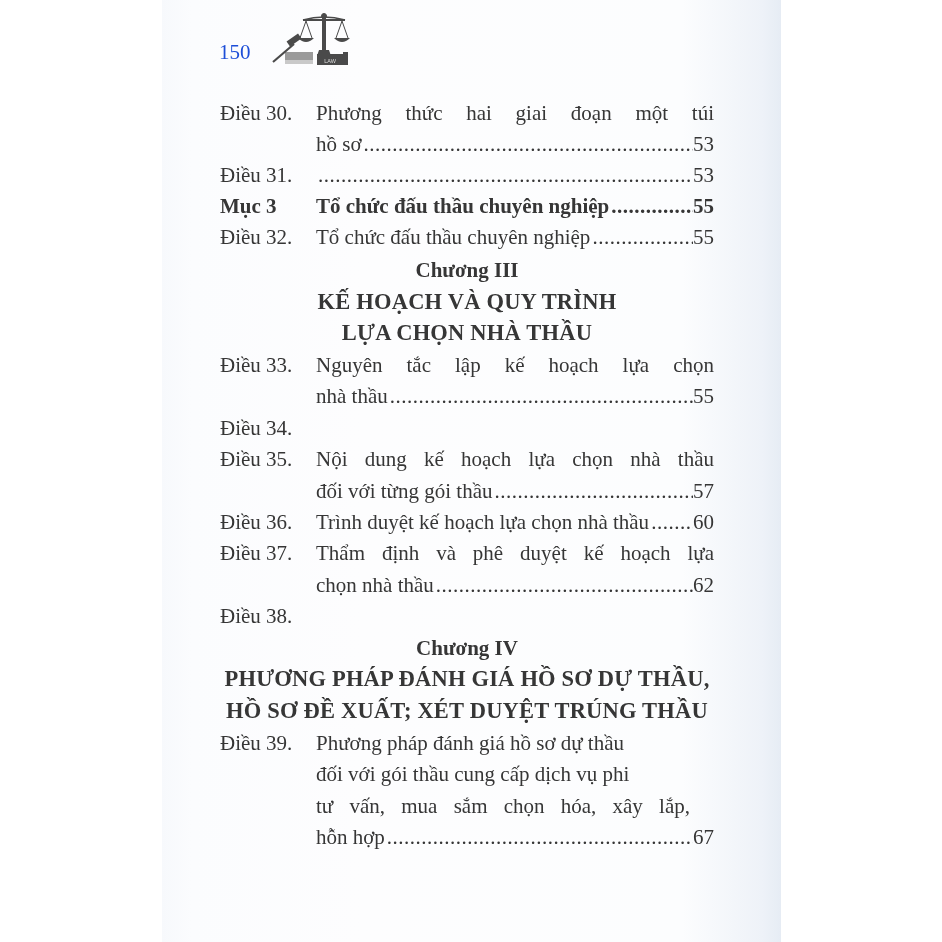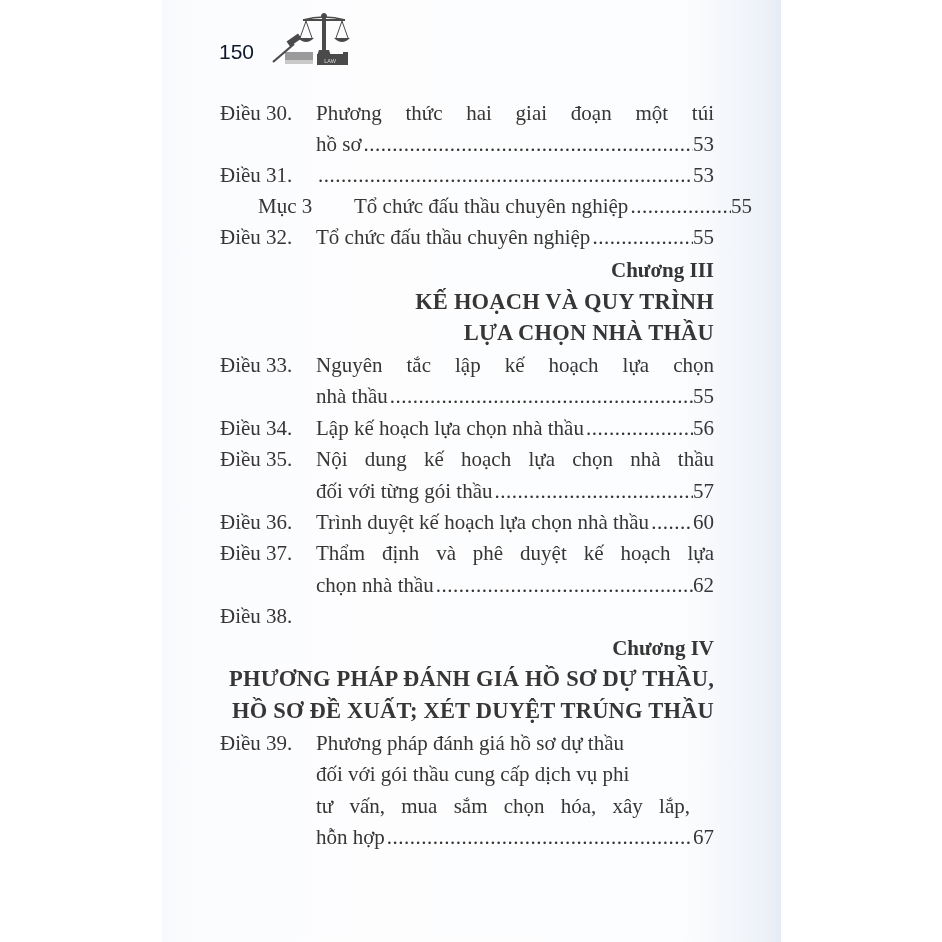--- a/index.html
+++ b/index.html
@@ -8,22 +8,22 @@
     background: #ffffff;
     font-family: "Liberation Serif", "DejaVu Serif", serif;
     color: #363636;
   }
   .page {
     position: absolute; left: 162px; top: 0; width: 619px; height: 942px;
     background: linear-gradient(to right, #f7f9fc 0px, #fbfcfe 30px, #fdfdfe 200px, #fcfdfe 520px, #eef2f8 600px, #e6ecf4 619px);
   }
   .header { position: absolute; left: 219px; top: 38px; height: 40px; }
   .page-number {
-    position: absolute; left: 0; top: 2px; font-size: 21px; color: #0f172a;
-    font-family: Liberation Sans, sans-serif;
+    position: absolute; left: 0; top: 2px; font-size: 21px; color: #1d4ed8;
+    font-family: Liberation Serif, serif;
   }
   .logo { position: absolute; left: 40px; top: -34px; width: 100px; height: 66px; }
   .toc { position: absolute; left: 220px; top: 98px; width: 494px; }
   .row {
     position: absolute; left: 0; width: 494px; height: 30px;
     font-size: 21px; line-height: 30px; white-space: nowrap;
   }
   .num { position: absolute; left: 0; top: 0; }
   .title {
     position: absolute; left: 96px; right: 0; top: 0;
@@ -32,23 +32,23 @@
   .title .txt { flex: 0 0 auto; }
   .title.justify .txt { flex: 1 1 auto; text-align: justify; text-align-last: justify; }
   .title .dots {
     flex: 1 1 auto; overflow: hidden; white-space: nowrap; letter-spacing: 0.5px;
     padding-left: 2px;
   }
   .title .dots::before {
     content: "..................................................................................................................................";
   }
   .title .pg { flex: 0 0 auto; }
-  .bold { font-weight: normal; margin-left: 38px; }
+  .bold { font-weight: bold; }
   .chapter {
-    position: absolute; left: 0; width: 494px; text-align: right;
+    position: absolute; left: 0; width: 494px; text-align: center;
     font-size: 21px; line-height: 30px; font-weight: bold; white-space: nowrap;
     color: #363636;
   }
   .chapter.caps { font-size: 22.5px; letter-spacing: 0.2px; }
 </style>
 </head>
 <body>
 
 <div class="page"></div>
 
@@ -138,25 +138,20 @@
   <div class="row" style="top:283px">
     <span class="title">
       <span class="txt">nhà thầu</span>
       <span class="dots"></span>
       <span class="pg">55</span>
     </span>
   </div>
 
   <div class="row" style="top:315px">
     <span class="num">Điều 34.</span>
-    <span class="title">
-      <span class="txt">Lập kế hoạch lựa chọn nhà thầu</span>
-      <span class="dots"></span>
-      <span class="pg">56</span>
-    </span>
   </div>
 
   <div class="row" style="top:346px">
     <span class="num">Điều 35.</span>
     <span class="title justify">
         <span class="txt">Nội dung kế hoạch lựa chọn nhà thầu</span>
       </span>
   </div>
   <div class="row" style="top:378px">
     <span class="title">

